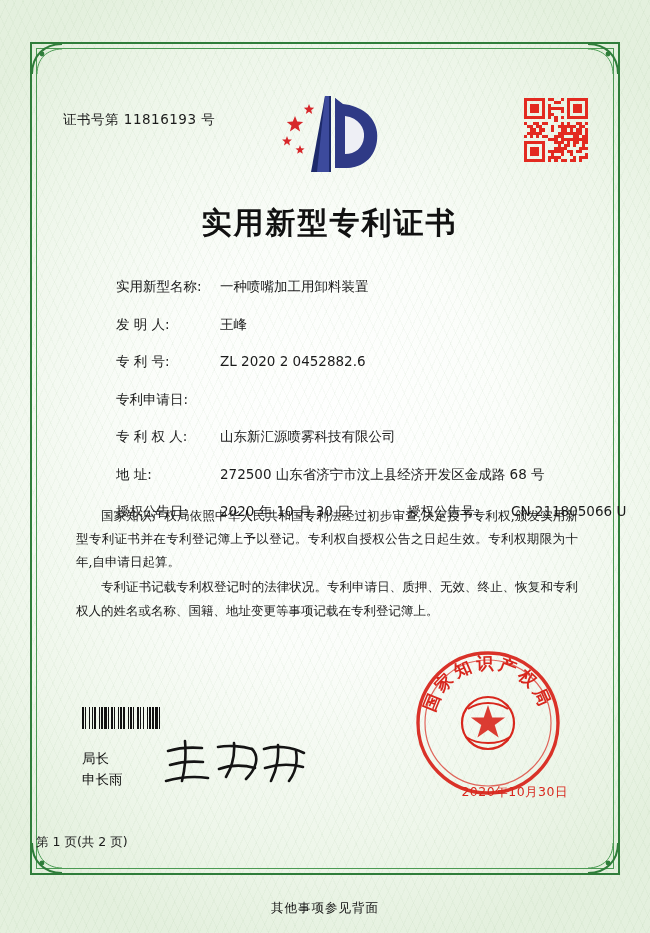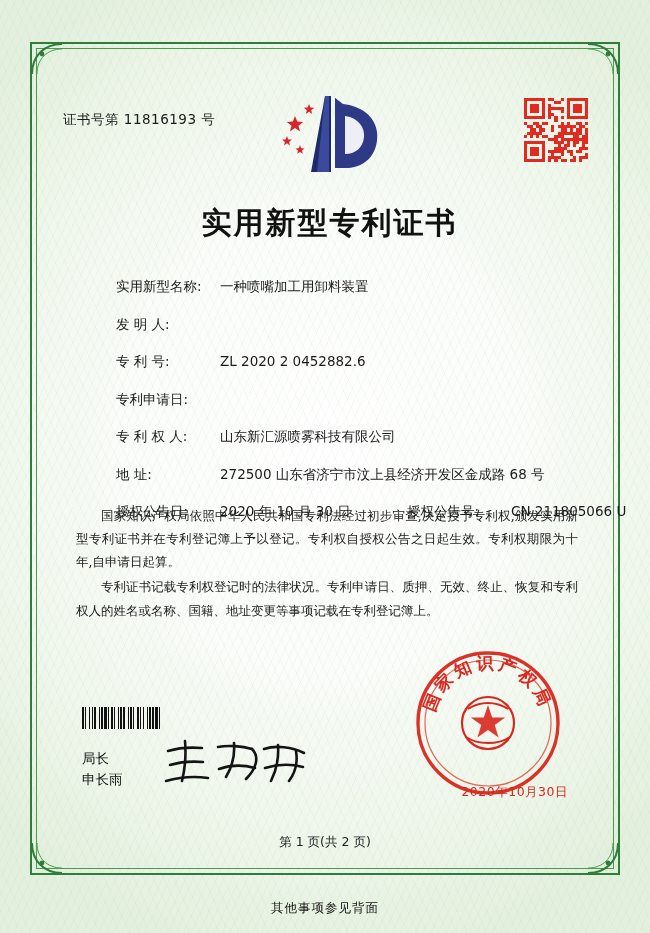--- a/index.html
+++ b/index.html
@@ -203,21 +203,20 @@
     font-family: "DejaVu Sans", sans-serif;
     font-size: 12.5px;
     color: #d8271d;
     letter-spacing: 0.5px;
   }
 
   .page-no {
     position: absolute;
     bottom: 18px;
     left: 0; right: 0;
-    text-align: center;
     font-family: "DejaVu Sans", sans-serif;
     font-size: 12.5px;
     color: #1b1b1b;
   }
   .footer-note {
     position: absolute;
     bottom: 16px;
     left: 0; right: 0;
     text-align: center;
     font-family: "DejaVu Sans", sans-serif;
@@ -734,20 +733,21 @@
 
     <div class="doc-title">实用新型专利证书</div>
 
     <div class="fields">
       <div class="frow">
         <div class="flabel">实用新型名称:</div>
         <div class="fvalue">一种喷嘴加工用卸料装置</div>
       </div>
       <div class="frow">
         <div class="flabel">发 明 人:</div>
+        <div class="fvalue">王峰</div>
       </div>
       <div class="frow">
         <div class="flabel">专 利 号:</div>
         <div class="fvalue">ZL 2020 2 0452882.6</div>
       </div>
       <div class="frow">
         <div class="flabel">专利申请日:</div>
       </div>
       <div class="frow">
         <div class="flabel">专 利 权 人:</div>

